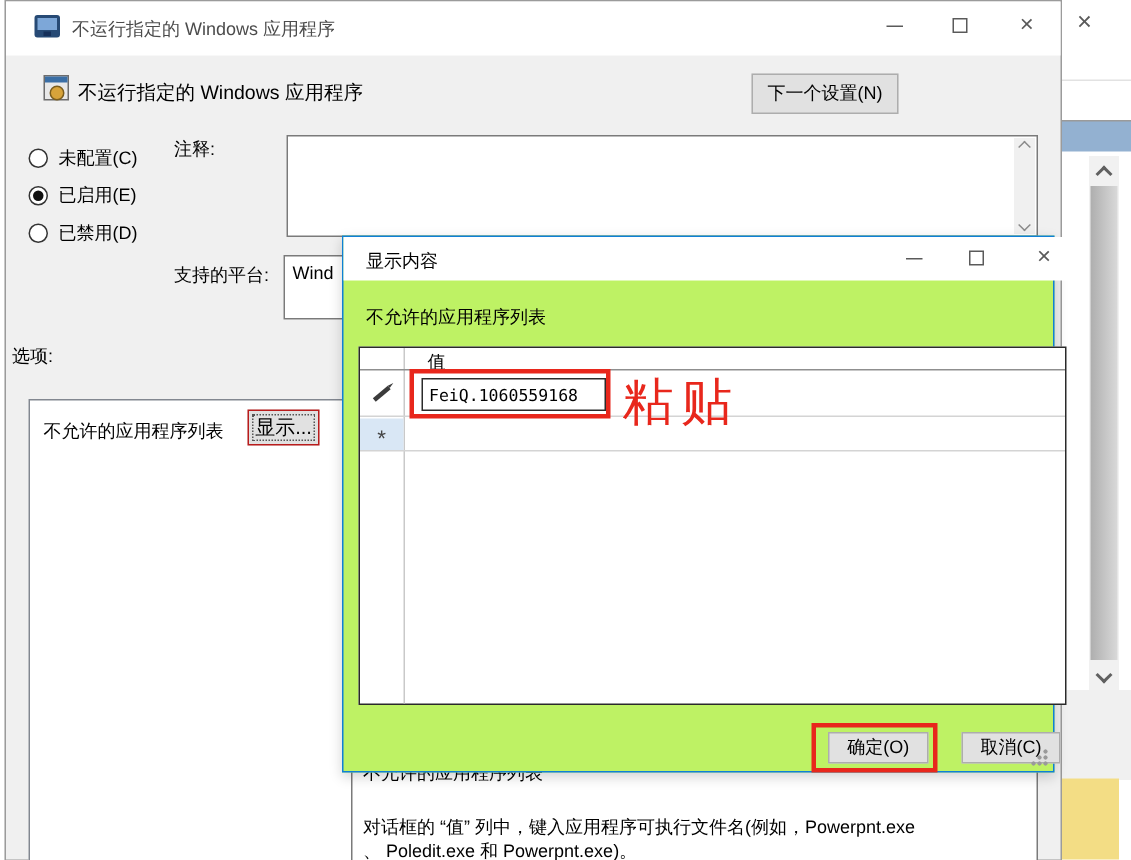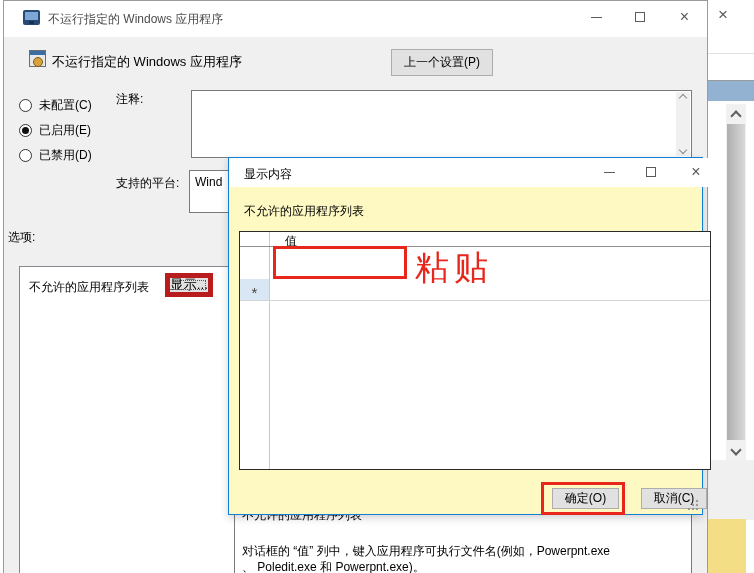--- a/index.html
+++ b/index.html
@@ -64,30 +64,30 @@
   .lbl { color:#000; }
   .comment-box { left:187px; top:89px; width:501px; height:68px; background:#fff;
                  border:1px solid #7a7a7a; }
   .vscroll { position:absolute; right:1px; top:1px; width:14px; height:64px; background:#f0f0f0;
              display:flex; flex-direction:column; justify-content:space-between; align-items:center;
              padding:3px 0; }
   .platform-box { left:185px; top:169px; width:102px; height:43px; background:#fff;
                   border:1px solid #7a7a7a; padding:4px 5px; }
   .options-panel { left:15px; top:265px; width:216px; height:309px; background:#fff;
                    border:1px solid #828790; }
-  .show-btn { left:145px; top:6px; width:48px; height:24px; border:5px solid #b91c1c;
+  .show-btn { left:145px; top:6px; width:48px; height:24px; border:1px solid #b91c1c;
               background:#e1e1e1; display:flex; align-items:center; justify-content:center; }
   .show-btn .focus-dots { position:absolute; inset:2px; border:1px dotted #555; }
 
   .helpbox { left:230px; top:500px; width:458px; height:74px; background:#fff;
              border:1px solid #7a7a7a; overflow:hidden; }
   .help-line { position:absolute; left:7px; width:444px; line-height:15px; }
 
   
-  #winB { left:228px; top:157px; width:475px; height:358px; background:#fef9c3;
+  #winB { left:228px; top:157px; width:475px; height:358px; background:#bef264;
           border:1px solid #0f7fd7; z-index:3; box-shadow:0 3px 8px rgba(0,0,0,.18);padding-left:13px; }
   .dlg-titlebar { left:0; top:0; width:490px; height:29px; background:#fff; }
   .dlg-title { left:15px; top:8px; }
   .capt-b { width:34px; height:28px; top:0; }
   .capt-min-b { left:363px; } .capt-max-b { left:405px; } .capt-close-b { left:450px; }
 
   .dlg-label { left:15px; top:45px; }
 
   .tbl { left:10px; top:73px; width:472px; height:239px; background:#fff; border:1px solid #2a2a2a; }
   .tbl-headrow { left:0; top:0; width:470px; height:15px; border-bottom:1px solid #8f8f8f; }
@@ -156,21 +156,21 @@
     </div>
     <div class="abs capt capt-max-a">
       <div class="glyph-max"></div>
     </div>
     <div class="abs capt capt-close-a glyph-close">×</div>
   </div>
 
   <div class="abs hdr-icon"></div>
   <div class="abs hdr-text">不运行指定的 Windows 应用程序</div>
 
-  <button class="abs btn prev-btn">上一个设置(P)</button>
+  <button class="abs btn next-btn">下一个设置(N)</button>
 
   <div class="abs radio-row" style="top:96px;">
     <span class="radio-dot"></span>
     <span class="lbl">未配置(C)</span>
   </div>
   <div class="abs radio-row" style="top:121px;">
     <span class="radio-dot sel"></span>
     <span class="lbl">已启用(E)</span>
   </div>
   <div class="abs radio-row" style="top:146px;">
@@ -221,20 +221,26 @@
     <div class="abs capt capt-b capt-close-b glyph-close">×</div>
   </div>
 
   <div class="abs dlg-label">不允许的应用程序列表</div>
 
   <div class="abs tbl">
     <div class="sel-col-line"></div>
     <div class="abs tbl-headrow">
       <div class="tbl-head-val">值</div>
     </div>
+    <div class="abs row1">
+      <div class="sel-cell">
+        <div class="pencil"></div>
+      </div>
+      <div class="val-input">FeiQ.1060559168</div>
+    </div>
     <div class="abs row2">
       <div class="sel-cell">
         <div class="newrow-glyph">*</div>
       </div>
       <div></div>
     </div>
   </div>
 
   <button class="abs btn ok-btn">确定(O)</button>
   <button class="abs btn cancel-btn">取消(C)</button>

